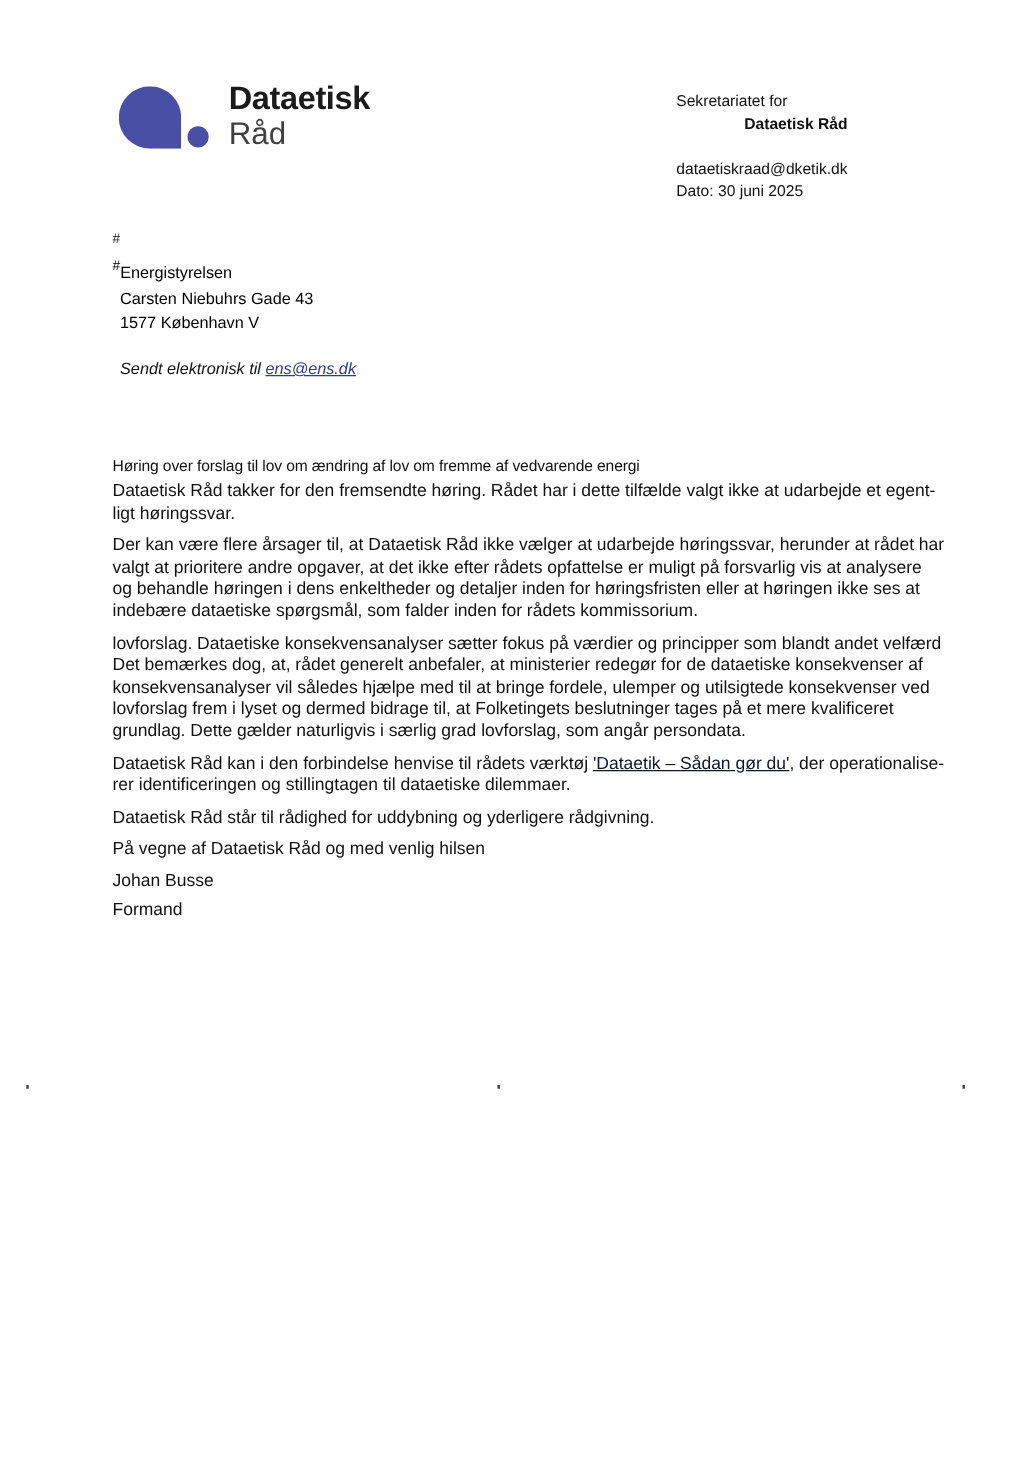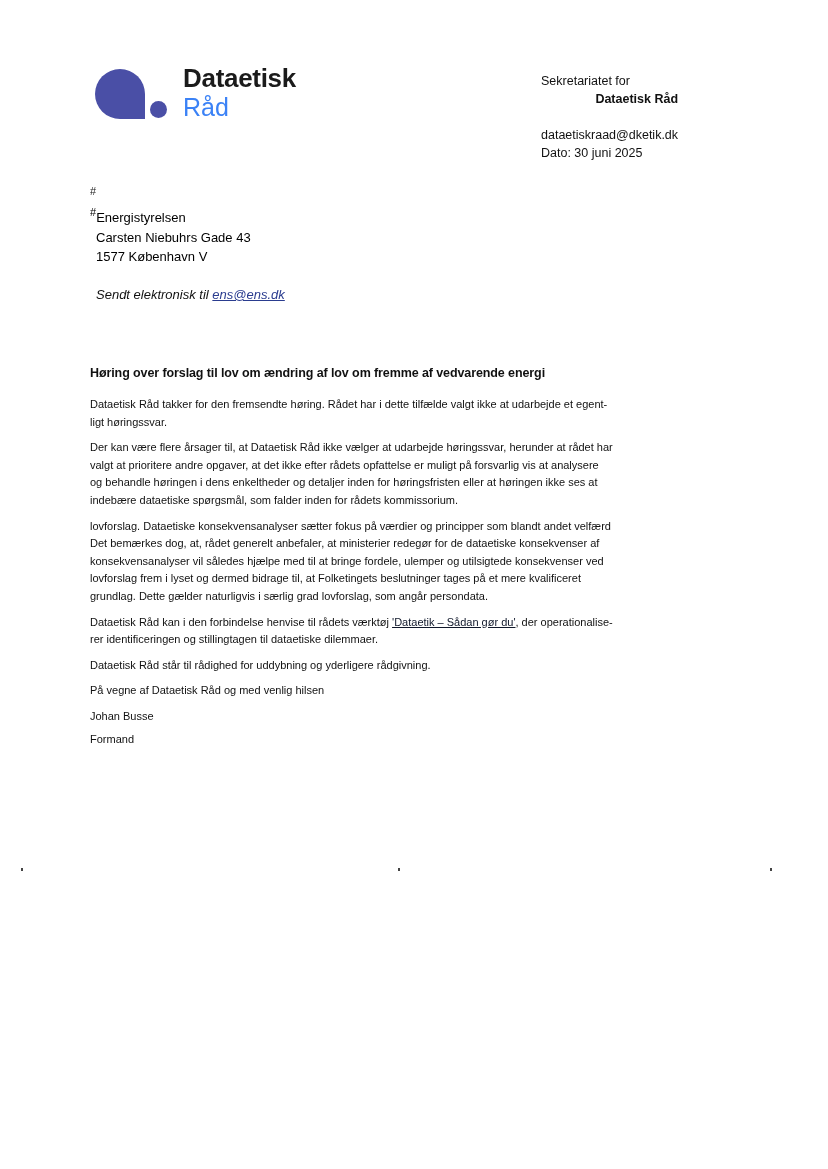--- a/index.html
+++ b/index.html
@@ -56,21 +56,21 @@
       color: #1b1b1b;
       line-height: 28px;
       white-space: nowrap;
     }
     .logo-word2 {
       position: absolute;
       left: 88px;
       top: 27px;
       font-size: 25px;
       font-weight: normal;
-      color: #3b82f6;
+      color: #404040;
       line-height: 28px;
       white-space: nowrap;
     }
 
     
     .sender {
       position: absolute;
       left: 541px;
       top: 72px;
       font-size: 12.5px;
@@ -120,33 +120,33 @@
       text-decoration: underline;
       text-align: center;
     }
 
     
     .subject {
       position: absolute;
       left: 90px;
       top: 366px;
       font-size: 12.5px;
-      font-weight: bold;
+      font-weight: normal;
       color: #111;
       white-space: nowrap;
       letter-spacing: -0.1px;
     }
 
     
     .body {
       position: absolute;
       left: 90px;
-      top: 396px;
+      top: 384px;
       width: 650px;
-      font-size: 11px;
+      font-size: 14px;
       line-height: 17.6px;
       color: #111;
     }
     .body p {
       margin: 0 0 8px 0;
     }
     .body .line {
       display: block;
       white-space: nowrap;
     }

